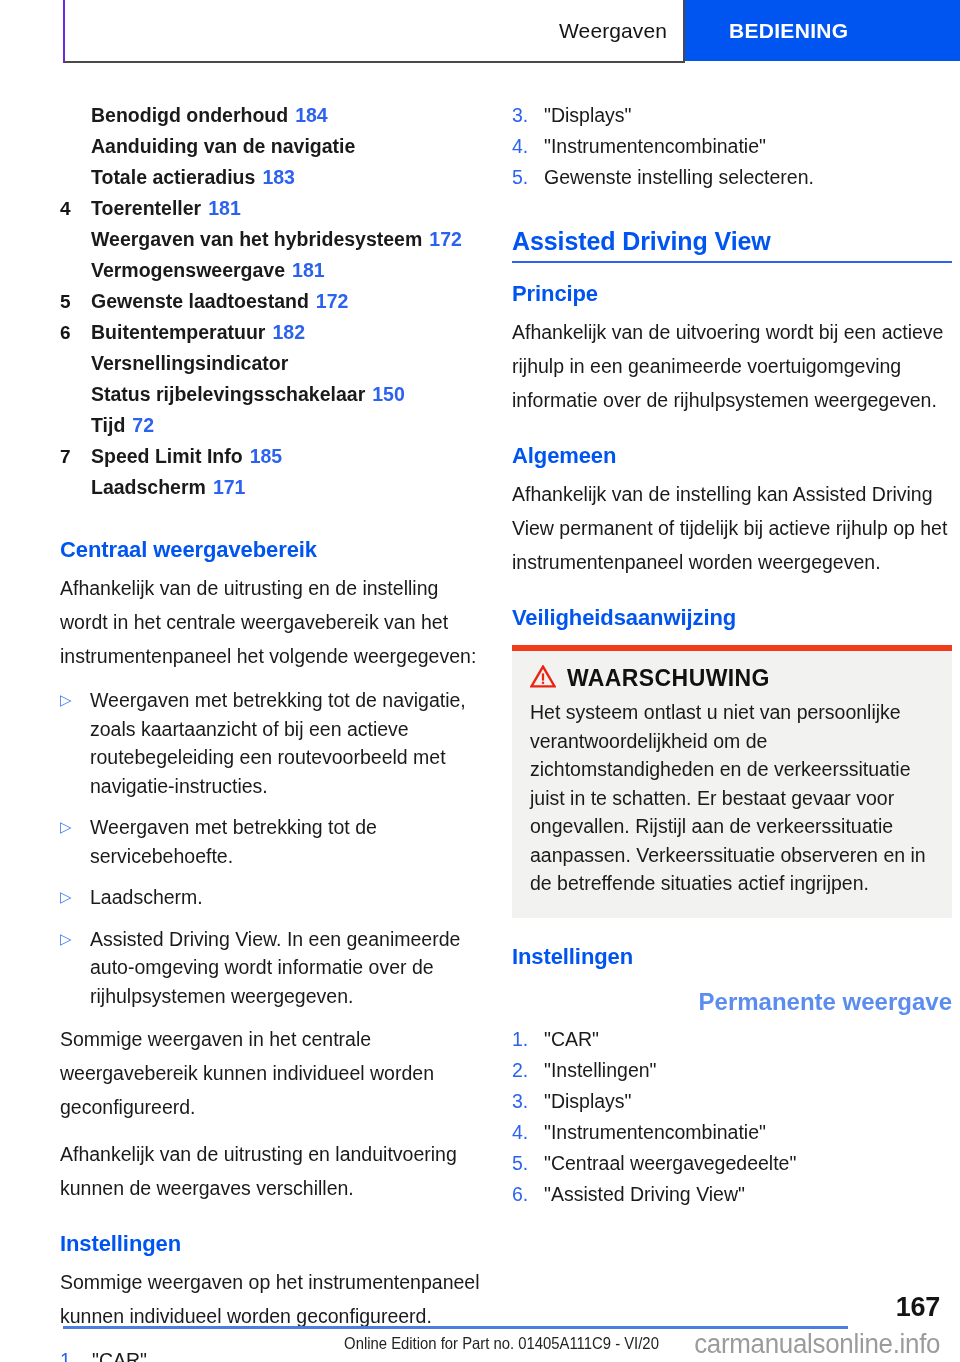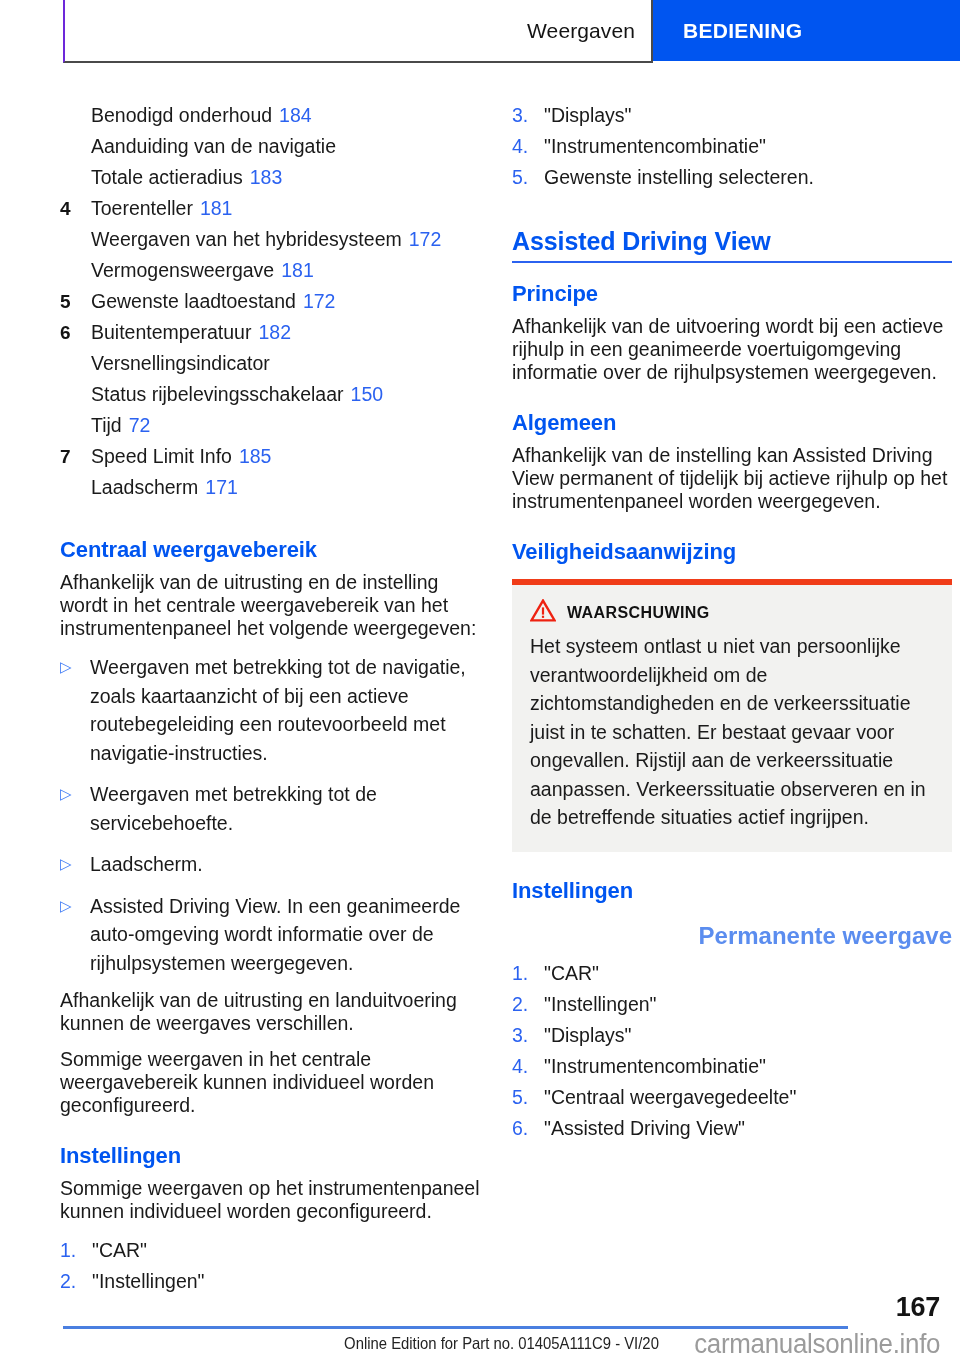--- a/index.html
+++ b/index.html
@@ -37,25 +37,25 @@
     justify-content: flex-end;
     padding-right: 16px;
     background: #ffffff;
   }
   .header-chapter-label {
     font-size: 21px;
     color: #141414;
     letter-spacing: 0.1px;
   }
   .header-section-box {
-    width: 307px;
+    width: 275px;
     background: #0055f0;
     display: flex;
     align-items: center;
-    padding-left: 30px;
+    padding-left: 44px;
     box-sizing: border-box;
     border-bottom: 2px solid #ffffff;
   }
   .header-section-label {
     color: #ffffff;
     font-size: 21px;
     font-weight: bold;
     letter-spacing: 0.3px;
   }
 
@@ -82,21 +82,21 @@
     line-height: 31px;
     color: #1a1a1a;
   }
   .legend-num {
     width: 31px;
     flex: 0 0 31px;
     font-weight: bold;
     font-size: 19px;
     color: #141414;
   }
-  .legend-text { flex: 1 1 auto; }
+  .legend-text { flex: 1 1 auto; font-weight: bold; }
   .pageref {
     color: #2b62f0;
     margin-left: 7px;
   }
 
   
   h1.h-main {
     font-size: 25px;
     font-weight: bold;
     color: #0055f0;
@@ -122,21 +122,21 @@
     text-align: right;
   }
   .sp-26 { height: 26px; }
   .sp-18 { height: 18px; }
   .sp-12 { height: 12px; }
   .sp-8  { height: 8px; }
   .sp-34 { height: 34px; }
 
   p.body {
     font-size: 19.5px;
-    line-height: 23px;
+    line-height: 34px;
     margin: 0;
     padding: 0;
     color: #1a1a1a;
   }
   p.body + p.body { margin-top: 13px; }
 
   
   .bullet-row {
     display: flex;
     font-size: 19.5px;
@@ -171,21 +171,21 @@
     padding: 14px 18px 20px 18px;
     box-sizing: border-box;
   }
   .warning-head {
     display: flex;
     align-items: center;
     gap: 11px;
     margin-bottom: 6px;
   }
   .warning-title {
-    font-size: 16px;
+    font-size: 23px;
     font-weight: bold;
     letter-spacing: 0.4px;
     color: #111111;
   }
   .warning-body {
     font-size: 19.5px;
     line-height: 28.5px;
     color: #1a1a1a;
   }
 
@@ -324,22 +324,22 @@
     <div class="bullet-row">
       <span class="bullet-mark">▷</span>
       <span class="bullet-text">Laadscherm.</span>
     </div>
     <div class="bullet-row">
       <span class="bullet-mark">▷</span>
       <span class="bullet-text">Assisted Driving View. In een geanimeerde auto-omgeving wordt informatie over de rijhulpsystemen weergegeven.</span>
     </div>
 
     <div class="sp-12"></div>
+    <p class="body">Sommige weergaven in het centrale weergavebereik kunnen individueel worden geconfigureerd.</p>
     <p class="body">Afhankelijk van de uitrusting en landuitvoering kunnen de weergaves verschillen.</p>
-    <p class="body">Sommige weergaven in het centrale weergavebereik kunnen individueel worden geconfigureerd.</p>
 
     <div class="sp-26"></div>
     <h2 class="h-sub">Instellingen</h2>
     <div class="sp-8"></div>
     <p class="body">Sommige weergaven op het instrumentenpaneel kunnen individueel worden geconfigureerd.</p>
 
     <div class="sp-12"></div>
     <div>
       <div class="num-row">
         <span class="num-marker">1.</span>

